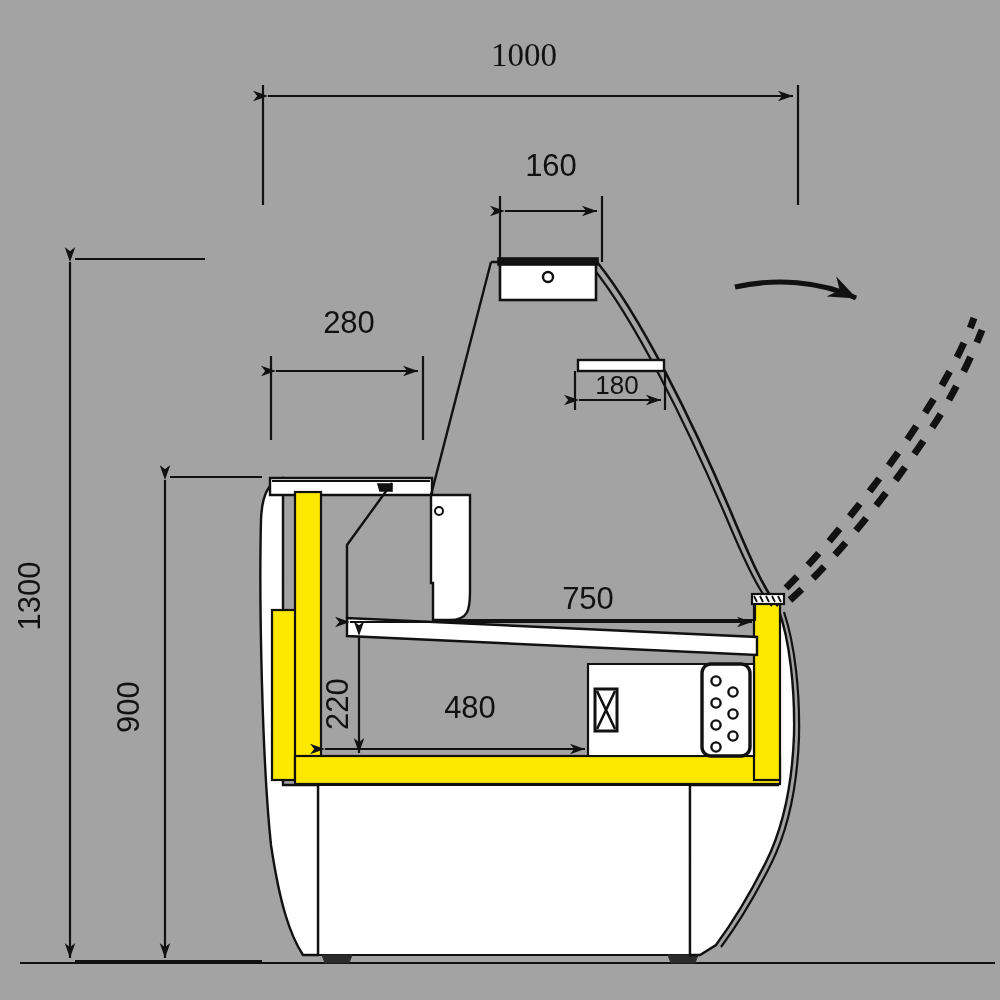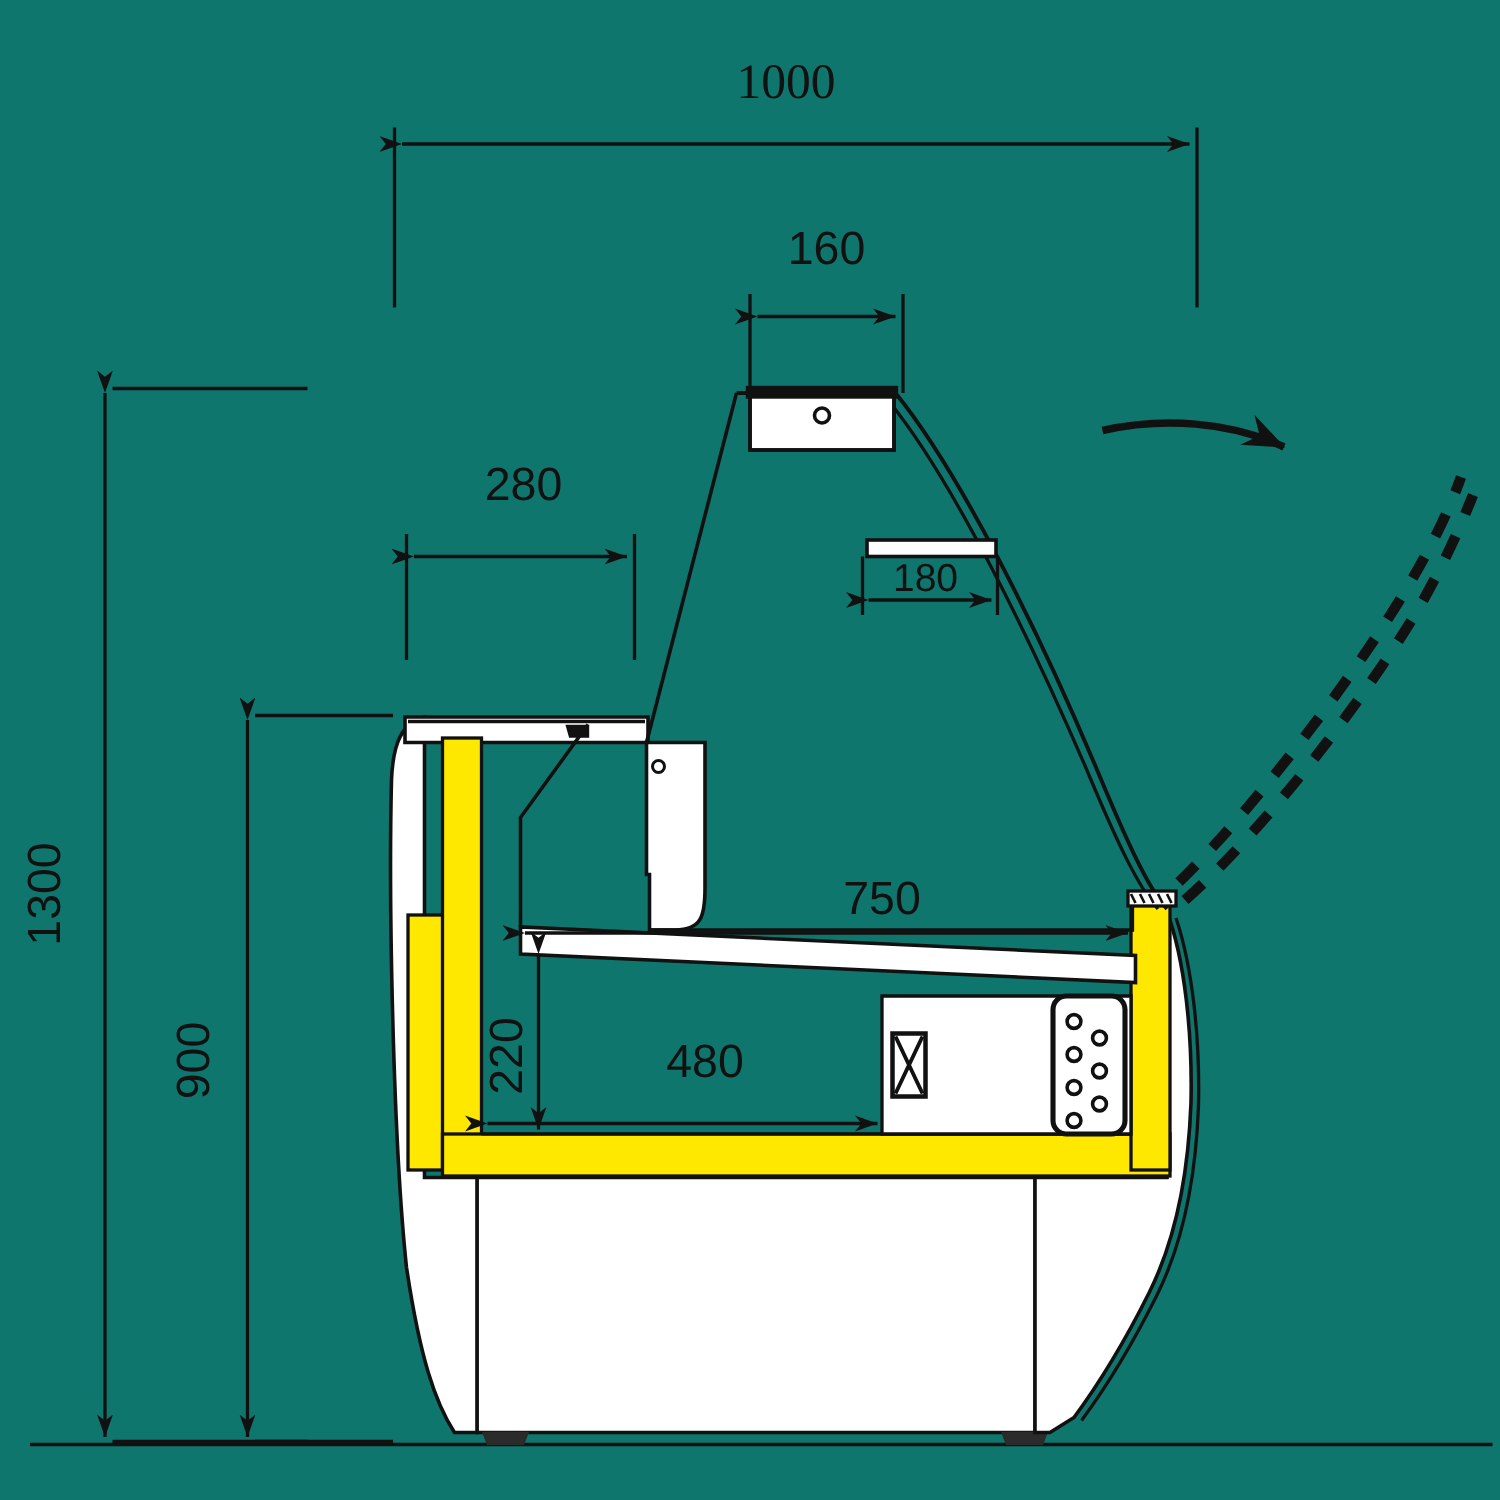--- a/index.html
+++ b/index.html
@@ -1,19 +1,19 @@
 <!DOCTYPE html>
 <html><head>
 <meta charset="utf-8">
 <style>
   html,body{margin:0;padding:0;background:#ffffff;}
   #root{
     position:relative;
     width:1000px;height:1000px;
-    background:#0f766e;
+    background:#a3a3a3;
     font-family:"Liberation Sans", sans-serif;
     overflow:hidden;
   }
   svg{display:block;}
   .dimtext{
     font-family:"Liberation Sans", sans-serif;
     font-size:31px;
     fill:#111111;
     text-anchor:middle;
     dominant-baseline:middle;

